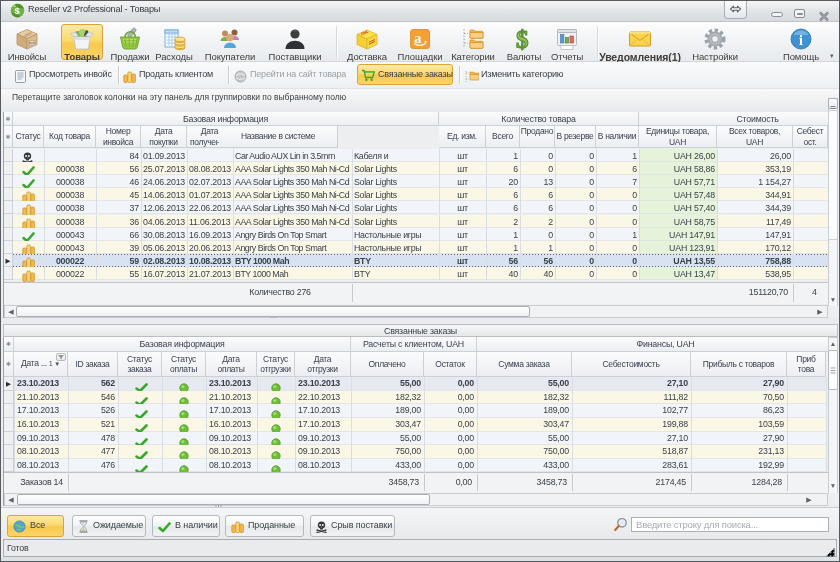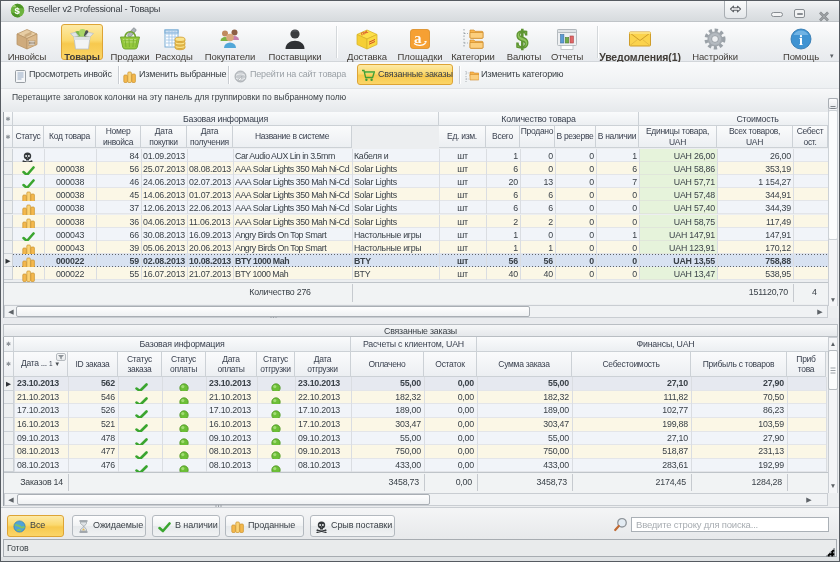--- a/index.html
+++ b/index.html
@@ -165,21 +165,21 @@
       <rect x="1.5" y="0.5" width="10" height="12" rx="1" fill="#f4f6f8" stroke="#8d949a" stroke-width="0.9"></rect>
       <path d="M3.5 3h6M3.5 5h6M3.5 7h6M3.5 9h4" stroke="#7f98b5" stroke-width="0.8"></path>
     </svg></div>
 <div class="t" style="left:29px;top:69px;width:110px;height:12px;font-size:9px;letter-spacing:-0.2px;color:#3b4147">Просмотреть инвойс</div>
 <div class="sep2" style="left:118px;top:66px;width:1px;height:18px;"></div>
 <div style="left:123px;top:69px;width:13px;height:13px;"><svg width="13" height="13" viewBox="0 0 13 13" style="">
       <rect x="0.8" y="5" width="3.6" height="7.5" rx="1" fill="#f4b84d" stroke="#c8922d" stroke-width="0.7"></rect>
       <rect x="4.8" y="2" width="3.6" height="10.5" rx="1" fill="#fbd376" stroke="#c8922d" stroke-width="0.7"></rect>
       <rect x="8.8" y="4" width="3.6" height="8.5" rx="1" fill="#f4b84d" stroke="#c8922d" stroke-width="0.7"></rect>
     </svg></div>
-<div class="t" style="left:139px;top:69px;width:110px;height:12px;font-size:9px;letter-spacing:-0.2px;color:#3b4147">Изменить выбранные</div>
+<div class="t" style="left:139px;top:69px;width:110px;height:12px;font-size:9px;letter-spacing:-0.2px;color:#3b4147">Продать клиентом</div>
 <div class="sep2" style="left:228px;top:66px;width:1px;height:18px;"></div>
 <div style="left:234px;top:69px;width:13px;height:13px;"><svg width="13" height="13" viewBox="0 0 13 13" style="">
       <circle cx="6.5" cy="6.5" r="5.5" fill="#c7cbcf" stroke="#9aa0a5" stroke-width="0.8"></circle>
       <path d="M2 5.5c2-2 7-2 9 0M2 8c2.5 2 6.5 2 9 0" stroke="#eef0f2" stroke-width="0.9" fill="none"></path>
       <path d="M4 10l4-4-1.5 4.5z" fill="#fff" stroke="#9aa0a5" stroke-width="0.5"></path>
     </svg></div>
 <div class="t" style="left:250px;top:69px;width:120px;height:12px;font-size:9px;letter-spacing:-0.2px;color:#9ba1a7">Перейти на сайт товара</div>
 <div class="obtn" style="left:357px;top:64px;width:96px;height:21px;"></div>
 <div style="left:361px;top:68px;width:14px;height:13px;"><svg width="14" height="13" viewBox="0 0 14 13" style="">
       <path d="M1 1.5h2l1.6 7h7l1.7-5.5H4" fill="none" stroke="#3f9e35" stroke-width="1.3"></path>
@@ -212,21 +212,21 @@
     </div>
 <div class="hdr" style="left:93px;top:14px;width:45px;height:22px;font-size:8.5px;letter-spacing:-0.3px;line-height:10.5px;display:flex;align-items:center;justify-content:center">
       <span style="position:relative">Номер<br>инвойса</span>
     </div>
 <div class="hdr" style="left:138px;top:14px;width:46px;height:22px;font-size:8.5px;letter-spacing:-0.3px;line-height:10.5px;display:flex;align-items:center;justify-content:center">
       <span style="position:relative">Дата<br>покупки</span>
     </div>
 <div class="hdr" style="left:184px;top:14px;width:46px;height:22px;font-size:8.5px;letter-spacing:-0.3px;line-height:10.5px;display:flex;align-items:center;justify-content:center">
       <span style="position:relative">Дата<br>получения</span>
     </div>
-<div class="hdr" style="left:230px;top:14px;width:119px;height:22px;font-size:8.5px;letter-spacing:-0.3px;line-height:10.5px;display:flex;align-items:center;justify-content:center">
+<div class="hdr" style="left:216px;top:14px;width:119px;height:22px;font-size:8.5px;letter-spacing:-0.3px;line-height:10.5px;display:flex;align-items:center;justify-content:center">
       <span style="position:relative">Название в системе</span>
     </div>
 <div class="hdr" style="left:436px;top:14px;width:47px;height:22px;font-size:8.5px;letter-spacing:-0.3px;line-height:10.5px;display:flex;align-items:center;justify-content:center">
       <span style="position:relative">Ед. изм.</span>
     </div>
 <div class="hdr" style="left:483px;top:14px;width:34px;height:22px;font-size:8.5px;letter-spacing:-0.3px;line-height:10.5px;display:flex;align-items:center;justify-content:center">
       <span style="position:relative">Всего</span>
     </div>
 <div class="hdr" style="left:517px;top:14px;width:35px;height:22px;font-size:8.5px;letter-spacing:-0.3px;line-height:10.5px;display:flex;align-items:flex-start;justify-content:center">
       <span style="position:relative">Продано</span>

